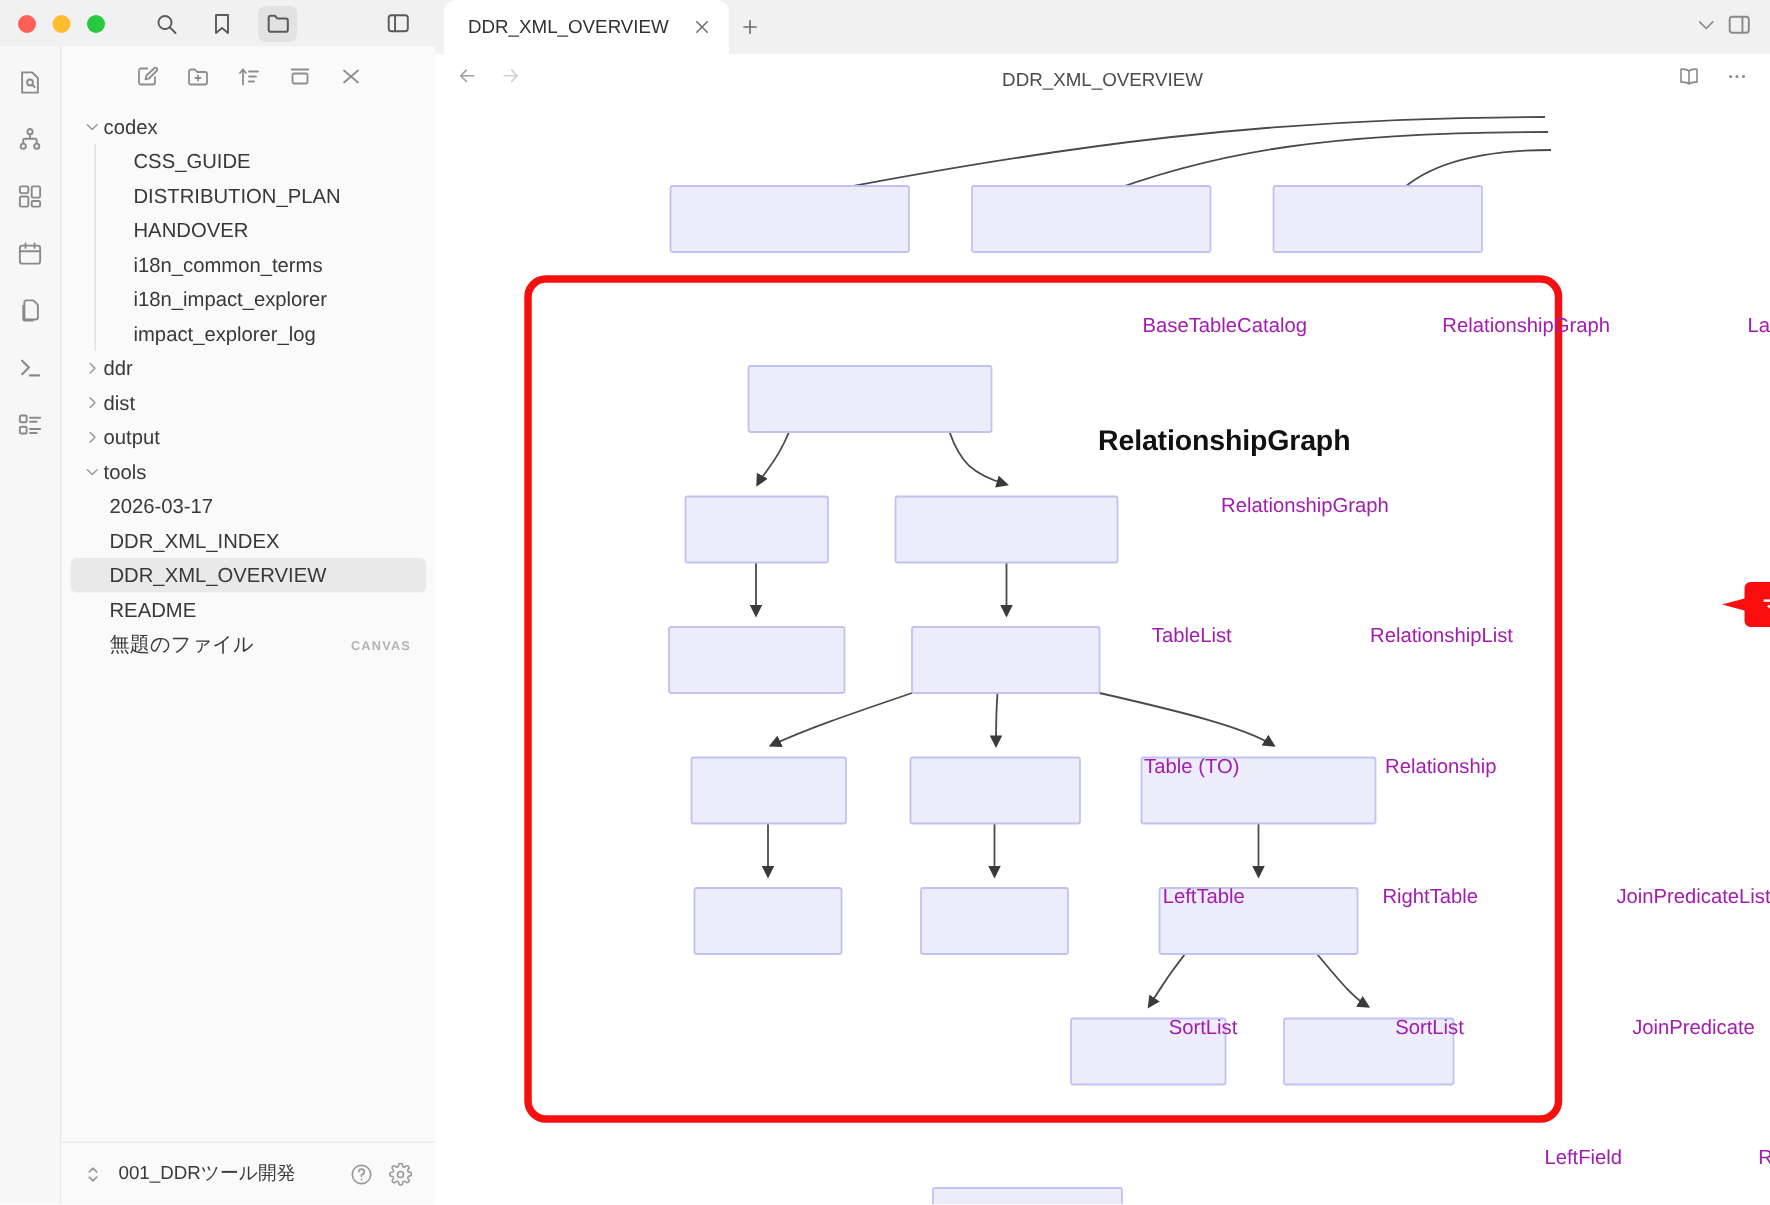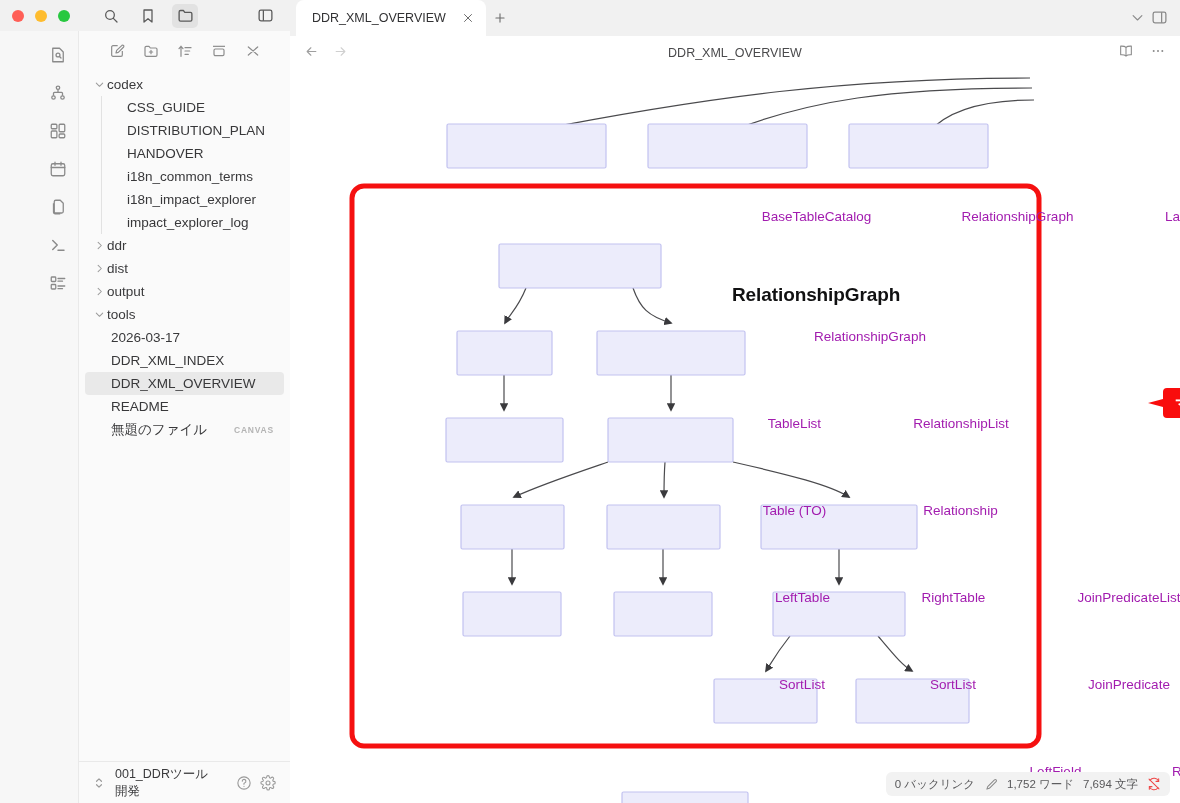--- a/index.html
+++ b/index.html
@@ -22,21 +22,21 @@
   .tl-red { background: #ff5f57; }
   .tl-yellow { background: #febc2e; }
   .tl-green { background: #28c840; }
   .tb-icon {
     width: 26px; height: 24px; display: flex; align-items: center; justify-content: center;
     color: #5a5a5a; border-radius: 5px;
   }
   .tb-icon.active { background: #e2e2e2; }
   #titlebar .spacer { flex: 1; }
 
-  #below-title { flex: 1; display: flex; min-height: 0; padding-left: 38px; }
+  #below-title { flex: 1; display: flex; min-height: 0; }
 
   #rail {
     width: 40px; background: #f7f7f7; display: flex; flex-direction: column;
     align-items: center; padding-top: 12px; gap: 14px; flex-shrink: 0;
   }
   .rail-icon { width: 24px; height: 24px; display: flex; align-items: center; justify-content: center; color: #8a8a8a; }
 
   #explorer {
     flex: 1; background: #fafafa; border-left: 1px solid #e9e9e9;
     display: flex; flex-direction: column; min-width: 0;
@@ -471,38 +471,20 @@
 
       <div style="position:absolute;left:855px;top:316px;">
         <svg width="268" height="34" viewBox="0 0 268 34">
           <path d="M22 2 H259 a7 7 0 0 1 7 7 V25 a7 7 0 0 1 -7 7 H22 a4 4 0 0 1 -4 -4 V21 L3 17 L18 13 V6 a4 4 0 0 1 4 -4 z" fill="#f90d0d"></path>
         </svg>
         <span class="callout-text" style="left:30px;top:9px;">マークダウンで表示されたグラフ</span>
       </div>
 
       <div class="section-heading" id="section-1" style="left: 442px; top: 214px;">RelationshipGraph</div>
 
-      <div id="statusbar">
-        <span>0 バックリンク</span>
-        <span class="sb-icon">
-          <svg width="13" height="13" viewBox="0 0 24 24" fill="none" stroke="currentColor" stroke-width="1.9" stroke-linejoin="round">
-              <path d="M17.5 3.5a2.1 2.1 0 0 1 3 3L8 19l-4.5 1.5L5 16z"></path>
-            </svg>
-        </span>
-        <span>1,752 ワード</span>
-        <span>7,694 文字</span>
-        <span class="sb-icon" style="color:#ef4444">
-          <svg width="14" height="14" viewBox="0 0 24 24" fill="none" stroke="currentColor" stroke-width="1.8" stroke-linecap="round" stroke-linejoin="round">
-              <path d="M20 7.5A8.5 8.5 0 0 0 5.2 5.6"></path>
-              <path d="M4 16.5A8.5 8.5 0 0 0 18.8 18.4"></path>
-              <path d="M20 3v4.5h-4.5M4 21v-4.5h4.5"></path>
-              <path d="M3.5 3.5l17 17"></path>
-            </svg>
-        </span>
-      </div>
     <div class="node-label" style="left: 447px; top: 124px; width: 159px; height: 44px;">BaseTableCatalog</div>
         <div class="node-label" style="left: 648px; top: 124px; width: 159px; height: 44px;">RelationshipGraph</div>
         <div class="node-label" style="left: 849px; top: 124px; width: 139px; height: 44px;">LayoutCatalog</div>
         <div class="node-label" style="left: 499px; top: 244px; width: 162px; height: 44px;">RelationshipGraph</div>
         <div class="node-label" style="left: 457px; top: 331px; width: 95px; height: 44px;">TableList</div>
         <div class="node-label" style="left: 597px; top: 331px; width: 148px; height: 44px;">RelationshipList</div>
         <div class="node-label" style="left: 446px; top: 418px; width: 117px; height: 44px;">Table (TO)</div>
         <div class="node-label" style="left: 608px; top: 418px; width: 125px; height: 44px;">Relationship</div>
         <div class="node-label" style="left: 461px; top: 505px; width: 103px; height: 44px;">LeftTable</div>
         <div class="node-label" style="left: 607px; top: 505px; width: 113px; height: 44px;">RightTable</div>

